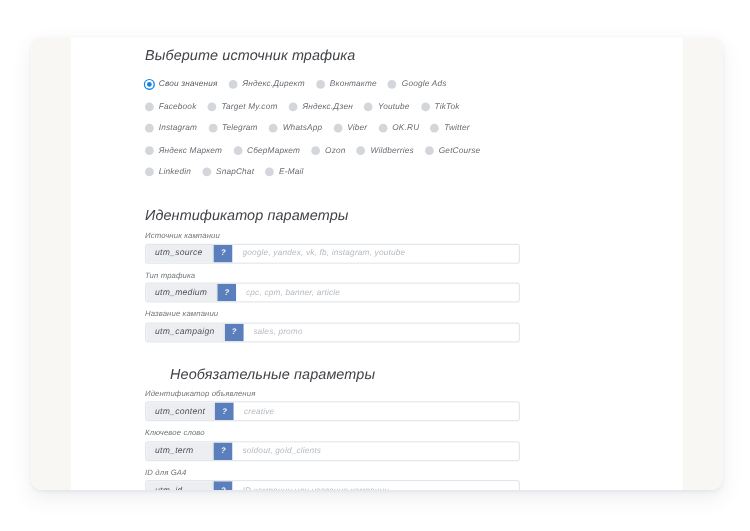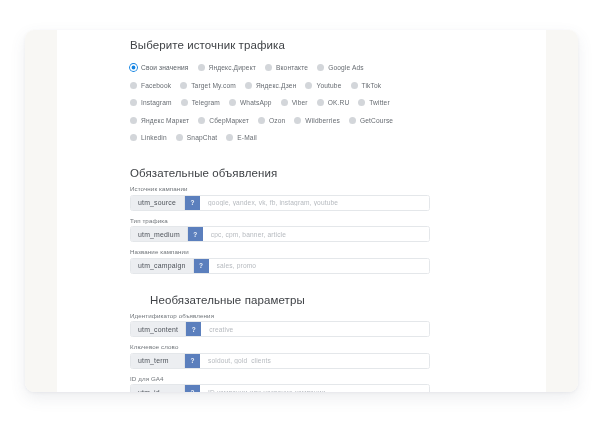--- a/index.html
+++ b/index.html
@@ -37,23 +37,24 @@
   #content {
     flex: 1 1 auto;
     background: #ffffff;
     position: relative;
     padding: 0;
   }
 
   
   .inner {
     position: absolute;
-    left: 73px;
+    left: 59px;
     top: 0;
     width: 310px;
+    font-style: italic;
   }
 
   
   .section-heading {
     font-size: 11.5px;
     color: #3f4246;
     letter-spacing: 0.1px;
     white-space: nowrap;
   }
   #heading-traffic { margin-top: 9px; }
@@ -265,21 +266,21 @@
               <span class="radio-dot"></span>
               <span class="radio-label">SnapChat</span>
             </div>
             <div class="radio-opt">
               <span class="radio-dot"></span>
               <span class="radio-label">E-Mail</span>
             </div>
           </div>
         </div>
 
-      <div class="section-heading" id="heading-required">Обязательные объявления</div>
+      <div class="section-heading" id="heading-required">Идентификатор параметры</div>
 
       <div id="required-fields">
           <div class="field">
             <div class="field-label">Источник кампании</div>
             <div class="field-row">
               <div class="field-prefix">
                 <span>utm_source</span>
               </div>
               <div class="field-help">?</div>
               <div class="field-input">

